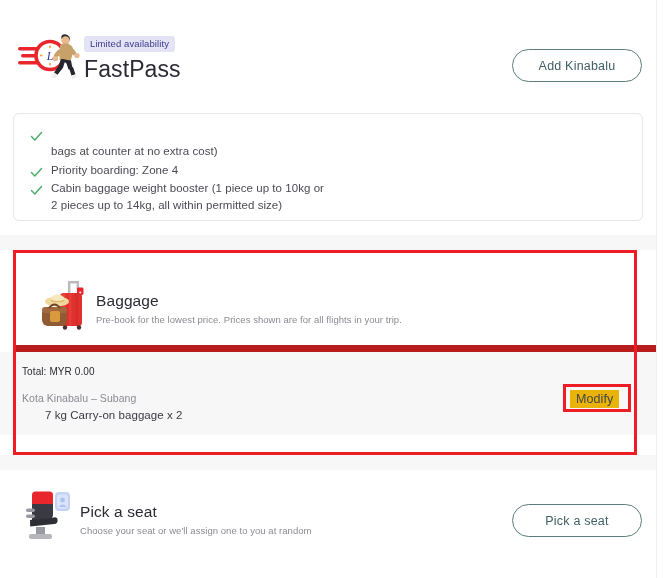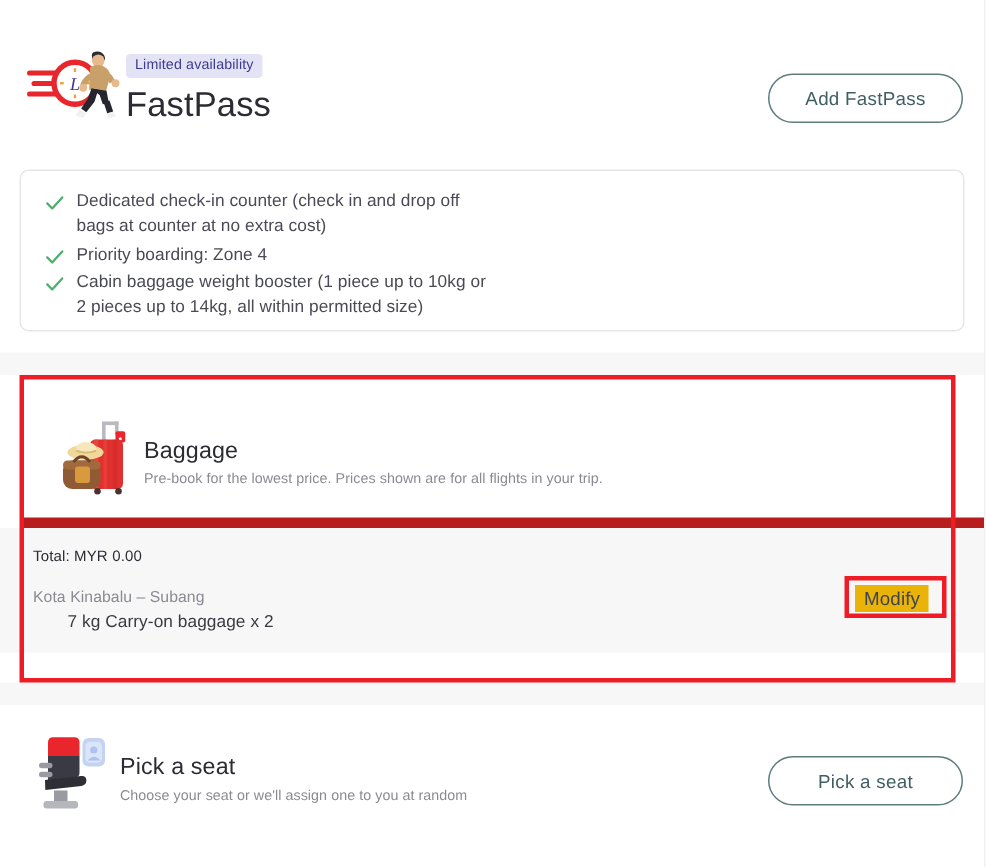--- a/index.html
+++ b/index.html
@@ -296,33 +296,33 @@
           <path d="M53.5 47.5 l4 -1.2 l1.6 3.4 l-5 1.4 z" fill="#f0f0f0"></path>
         </g>
       </svg>
     </div>
 
     <div class="fp-text">
       <span class="badge">Limited availability</span>
       <div class="fp-title">FastPass</div>
     </div>
 
-    <button class="pill-btn btn-fastpass">Add FastPass</button>
+    <button class="pill-btn btn-fastpass">Add Kinabalu</button>
   </div>
 
   <div class="benefits-card">
 
     <div class="benefit-row b1">
       <span class="check">
         <svg viewBox="0 0 13 13" width="13" height="13">
           <path d="M1.5 6.6 L4.8 10 L11.5 2.6" stroke="#4caf6d" stroke-width="1.5" fill="none" stroke-linecap="round" stroke-linejoin="round"></path>
         </svg>
       </span>
       <span class="benefit-text">
-        <span>Dedicated check-in counter (check in and drop off</span><br>
+        <br>
         <span>bags at counter at no extra cost)</span>
       </span>
     </div>
 
     <div class="benefit-row b2">
       <span class="check">
         <svg viewBox="0 0 13 13" width="13" height="13">
           <path d="M1.5 6.6 L4.8 10 L11.5 2.6" stroke="#4caf6d" stroke-width="1.5" fill="none" stroke-linecap="round" stroke-linejoin="round"></path>
         </svg>
       </span>

